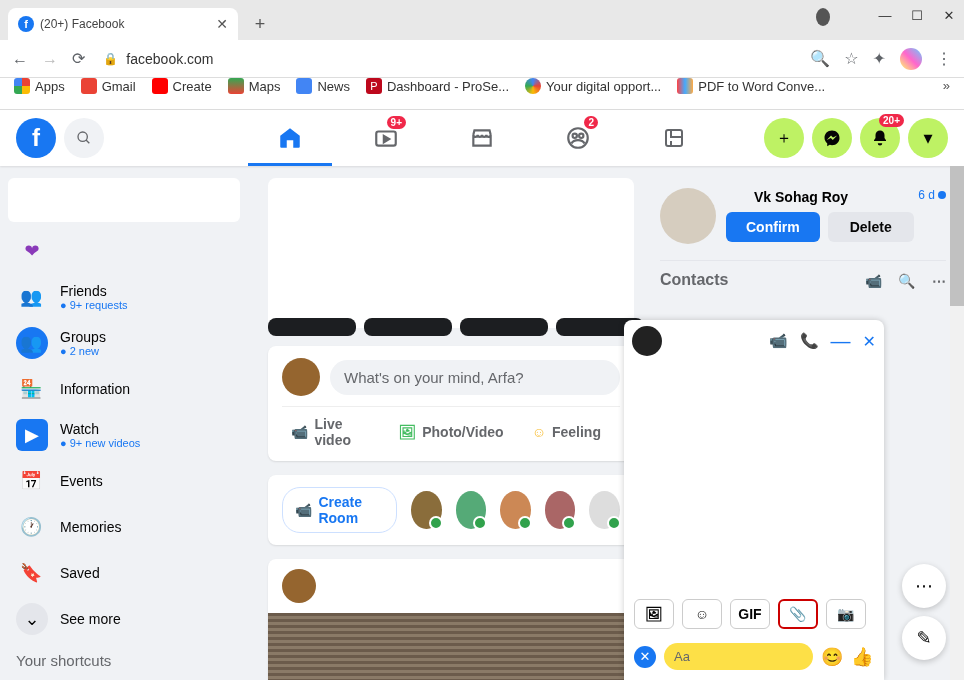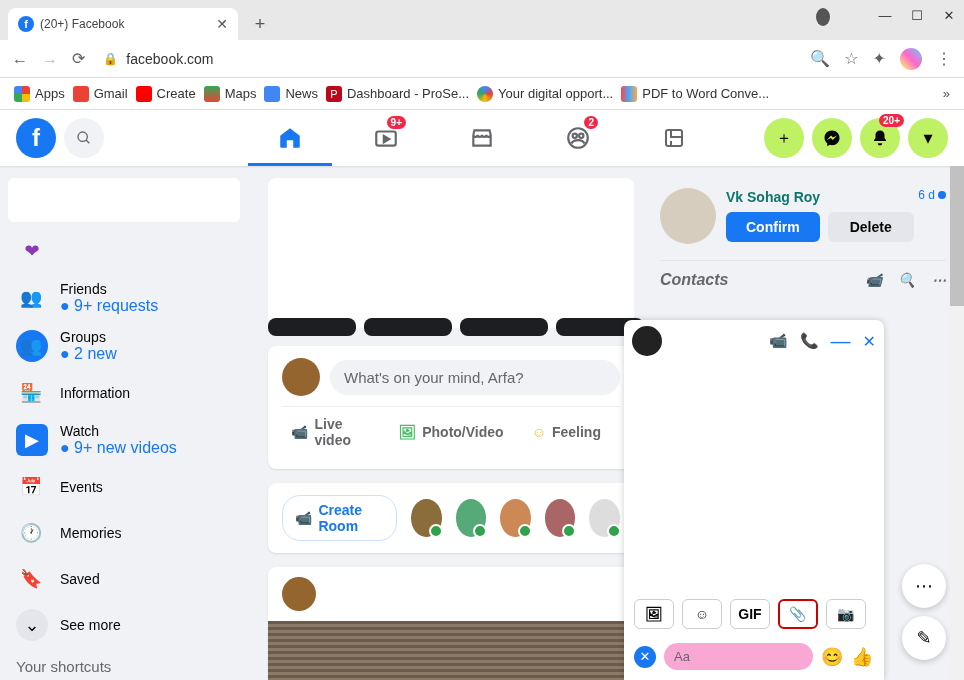--- a/index.html
+++ b/index.html
@@ -18,21 +18,21 @@
 
 .browser-toolbar { height:38px; background:#fff; display:flex; align-items:center; padding:0 12px; gap:14px; border-bottom:1px solid #ddd;}
 .nav-btn { color:#5f6368; font-size:16px; }
 .nav-btn.disabled { color:#bbb; }
 .addr { flex:1; display:flex; align-items:center; gap:8px; font-size:14px; color:#333; padding:0 4px;}
 .lock { color:#5f6368; font-size:12px;}
 .addr-right { display:flex; gap:14px; align-items:center; color:#5f6368;}
 .avatar-sm { width:22px;height:22px;border-radius:50%; background:linear-gradient(45deg,#ff6,#f6c,#6cf);}
 .dots3 { font-size:16px;}
 
-.bookmarks { height:32px; background:#fff; display:flex; align-items:center; gap:8px; padding:0 14px; font-size:13px; color:#333; border-bottom:1px solid #ddd;}
+.bookmarks { height:32px; background:#fff; display:flex; align-items:flex-start; gap:16px; padding:0 14px; font-size:13px; color:#333; border-bottom:1px solid #ddd;}
 .bm { display:flex; align-items:center; gap:5px; white-space:nowrap; }
 .bm-ico { width:16px;height:16px; display:inline-block; border-radius:3px;}
 .apps-ico{ background:conic-gradient(#ea4335 0 25%,#fbbc05 0 50%,#34a853 0 75%,#4285f4 0);}
 
 
 .fb-header { height:56px; background:#fff; box-shadow:0 1px 2px rgba(0,0,0,.1); display:flex; align-items:center; padding:0 16px; position:relative;}
 .fb-logo { width:40px;height:40px;border-radius:50%;background:#1877f2;color:#fff;font-weight:bold;font-size:24px;display:flex;align-items:center;justify-content:center;}
 .search-circle{ width:40px;height:40px;border-radius:50%;background:#f0f2f5;margin-left:8px;display:flex;align-items:center;justify-content:center;color:#65676b;}
 .center-nav{ position:absolute; left:50%; transform:translateX(-50%); display:flex; gap:8px; height:100%;}
 .center-nav .nitem{ width:88px; display:flex; align-items:center; justify-content:center; color:#65676b; position:relative; font-size:22px;}
@@ -44,73 +44,73 @@
 .circ-btn .badge{ top:-4px; right:-4px;}
 .caret{ font-size:18px;}
 
 
 .fb-body{ display:flex; height:calc(680px - 40px - 38px - 32px - 56px); background:#f0f2f5;}
 .left-rail{ width:248px; padding:12px 8px; overflow:hidden;}
 .profile-chip{ height:44px; background:#fff; border-radius:6px; margin-bottom:6px;}
 .lr-item{ display:flex; align-items:center; gap:12px; padding:7px 8px; border-radius:6px;}
 .lr-ico{ width:32px;height:32px;border-radius:6px; display:flex;align-items:center;justify-content:center; font-size:18px;}
 .lr-text{ display:flex; flex-direction:column; font-size:14px; color:#050505;}
-.lr-sub{ font-size:16px; color:#1877f2;}
+.lr-sub{ font-size:11px; color:#1877f2;}
 .shortcut-hdr{ color:#65676b; font-size:15px; padding:10px 8px 6px;}
 .sc-item{ display:flex; align-items:center; gap:12px; padding:6px 8px; font-size:14px;}
 
 .feed{ flex:1; padding:0 20px; overflow:hidden; position:relative; min-width:0;}
 .story-placeholder{ height:150px; background:#fff; border-radius:8px; margin-top:12px; position:relative;}
 .story-thumbs{ position:absolute; bottom:-8px; left:0; display:flex; gap:8px;}
 .story-thumbs div{ width:88px; height:18px; background:#1c1e21; border-radius:8px;}
-.composer{ background:#fff; border-radius:8px; margin-top:18px; padding:12px 14px 12px; box-shadow:0 1px 2px rgba(0,0,0,.1);}
+.composer{ background:#fff; border-radius:8px; margin-top:18px; padding:12px 14px 4px; box-shadow:0 1px 2px rgba(0,0,0,.1);}
 .composer-top{ display:flex; align-items:center; gap:10px;}
 .avatar{ width:38px;height:38px;border-radius:50%; background:#95652f;}
 .composer-input{ flex:1; background:#f0f2f5; border-radius:20px; padding:9px 14px; color:#65676b; font-size:15px;}
 .composer-actions{ display:flex; margin-top:10px; border-top:1px solid #eee;}
 .composer-actions .act{ flex:1; display:flex; align-items:center; justify-content:center; gap:6px; padding:9px; color:#65676b; font-size:14px; font-weight:600;}
 .rooms{ background:#fff; border-radius:8px; margin-top:14px; padding:12px 14px; display:flex; align-items:center; gap:14px; box-shadow:0 1px 2px rgba(0,0,0,.1);}
 .create-room{ border:1.5px solid #cde0ff; color:#1877f2; border-radius:18px; padding:6px 12px; font-size:14px; font-weight:600; display:flex; align-items:center; gap:6px;}
 .room-av{ width:38px;height:38px;border-radius:50%; background:#8a6d3b; position:relative;}
 .room-av::after{ content:""; position:absolute; right:-1px; bottom:-1px; width:10px;height:10px;border-radius:50%; background:#31a24c; border:2px solid #fff;}
 .post{ background:#fff; border-radius:8px; margin-top:14px; box-shadow:0 1px 2px rgba(0,0,0,.1);}
 .post-head{ padding:10px 14px;}
 .post-img{ height:120px; background:repeating-linear-gradient(#6b5b4b,#6b5b4b 3px,#8a7a67 3px,#8a7a67 6px);}
 
 .right-rail{ width:310px; padding:12px 18px 0 6px; position:relative;}
 .rr-hdr{ display:flex; justify-content:space-between; align-items:center; color:#65676b; font-size:16px; font-weight:600; padding:4px 0;}
 .see-all{ color:#1877f2; font-size:14px; font-weight:normal;}
 .req{ display:flex; gap:10px; padding:10px 0 16px; border-bottom:1px solid #e4e6eb;}
 .req-av{ width:56px;height:56px;border-radius:50%; background:#d6cdbf;}
 .req-body{ flex:1;}
-.req-name{ font-size:14px; color:#0f766e; font-weight:600;}
+.req-name{ font-size:14px; color:#000000; font-weight:600;margin-left:28px;}
 .req-time{ color:#1877f2; font-size:12px; float:right; display:flex; align-items:center; gap:3px;}
 .req-time .dot{ width:8px;height:8px;border-radius:50%;background:#1877f2;}
 .req-btns{ display:flex; gap:8px; margin-top:6px;}
 .btn-primary{ background:#1877f2; color:#fff; border:none; border-radius:6px; padding:7px 20px; font-size:14px; font-weight:600;}
 .btn-secondary{ background:#e4e6eb; color:#050505; border:none; border-radius:6px; padding:7px 22px; font-size:14px; font-weight:600;}
-.contacts-hdr{ display:flex; justify-content:space-between; align-items:center; color:#65676b; padding:10px 0 4px; font-size:16px; font-weight:600;font-style:italic;}
+.contacts-hdr{ display:flex; justify-content:space-between; align-items:flex-end; color:#65676b; padding:10px 0 4px; font-size:16px; font-weight:600;}
 .contacts-icons{ display:flex; gap:16px; color:#65676b; font-size:14px;}
 
 
 .chat{ position:absolute; right:80px; bottom:0; width:260px; height:360px; background:#fff; border-radius:8px 8px 0 0; box-shadow:0 0 6px rgba(0,0,0,.2); display:flex; flex-direction:column; }
 .chat-head{ height:42px; display:flex; align-items:center; padding:0 8px; gap:6px;}
 .chat-av{ width:30px;height:30px;border-radius:50%; background:#222;}
 .chat-ctrls{ margin-left:auto; display:flex; gap:12px; align-items:center;}
 .chat-ctrls span{ color:#1877f2; font-size:15px;}
 .chat-ctrls .min{ color:#1877f2; font-size:20px; line-height:10px;}
 .chat-ctrls .close{ color:#1877f2; font-size:16px;}
 .chat-ts{ text-align:center; font-size:11px; color:#8a8d91; margin-top:4px;}
 .chat-body{ flex:1;}
 .chat-tools{ display:flex; gap:8px; padding:8px 10px; justify-content:flex-start;}
 .tool{ width:40px;height:30px; border:1px solid #ccc; border-radius:6px; display:flex;align-items:center;justify-content:center; color:#050505; font-size:14px; font-weight:600;}
 .tool.hl{ border:2px solid #c00;}
 .chat-input{ display:flex; align-items:center; gap:8px; padding:6px 10px 10px;}
 .chip-blue{ width:22px;height:22px;border-radius:50%;background:#1877f2;color:#fff;display:flex;align-items:center;justify-content:center;font-size:13px;}
-.chat-text{ flex:1; background:#f9a8d4; border-radius:16px; padding:6px 10px; font-size:13px; color:#65676b;}
+.chat-text{ flex:1; background:#fde047; border-radius:16px; padding:6px 10px; font-size:13px; color:#65676b;}
 .thumb{ color:#1877f2; font-size:18px;}
 .emoji-face{ color:#f7b928; font-size:18px;}
 
 .float-btn{ position:absolute; right:18px; width:44px;height:44px;border-radius:50%; background:#fff; box-shadow:0 2px 6px rgba(0,0,0,.2); display:flex;align-items:center;justify-content:center; font-size:18px; color:#050505;}
 .float-more{ bottom:72px;}
 .float-edit{ bottom:20px;}
 
 .scrollbar{ position:absolute; right:0; top:166px; bottom:0; width:14px; background:#f1f1f1;}
 .scrollbar-thumb{ position:absolute; top:0; width:100%; height:140px; background:#c1c1c1;}
 

